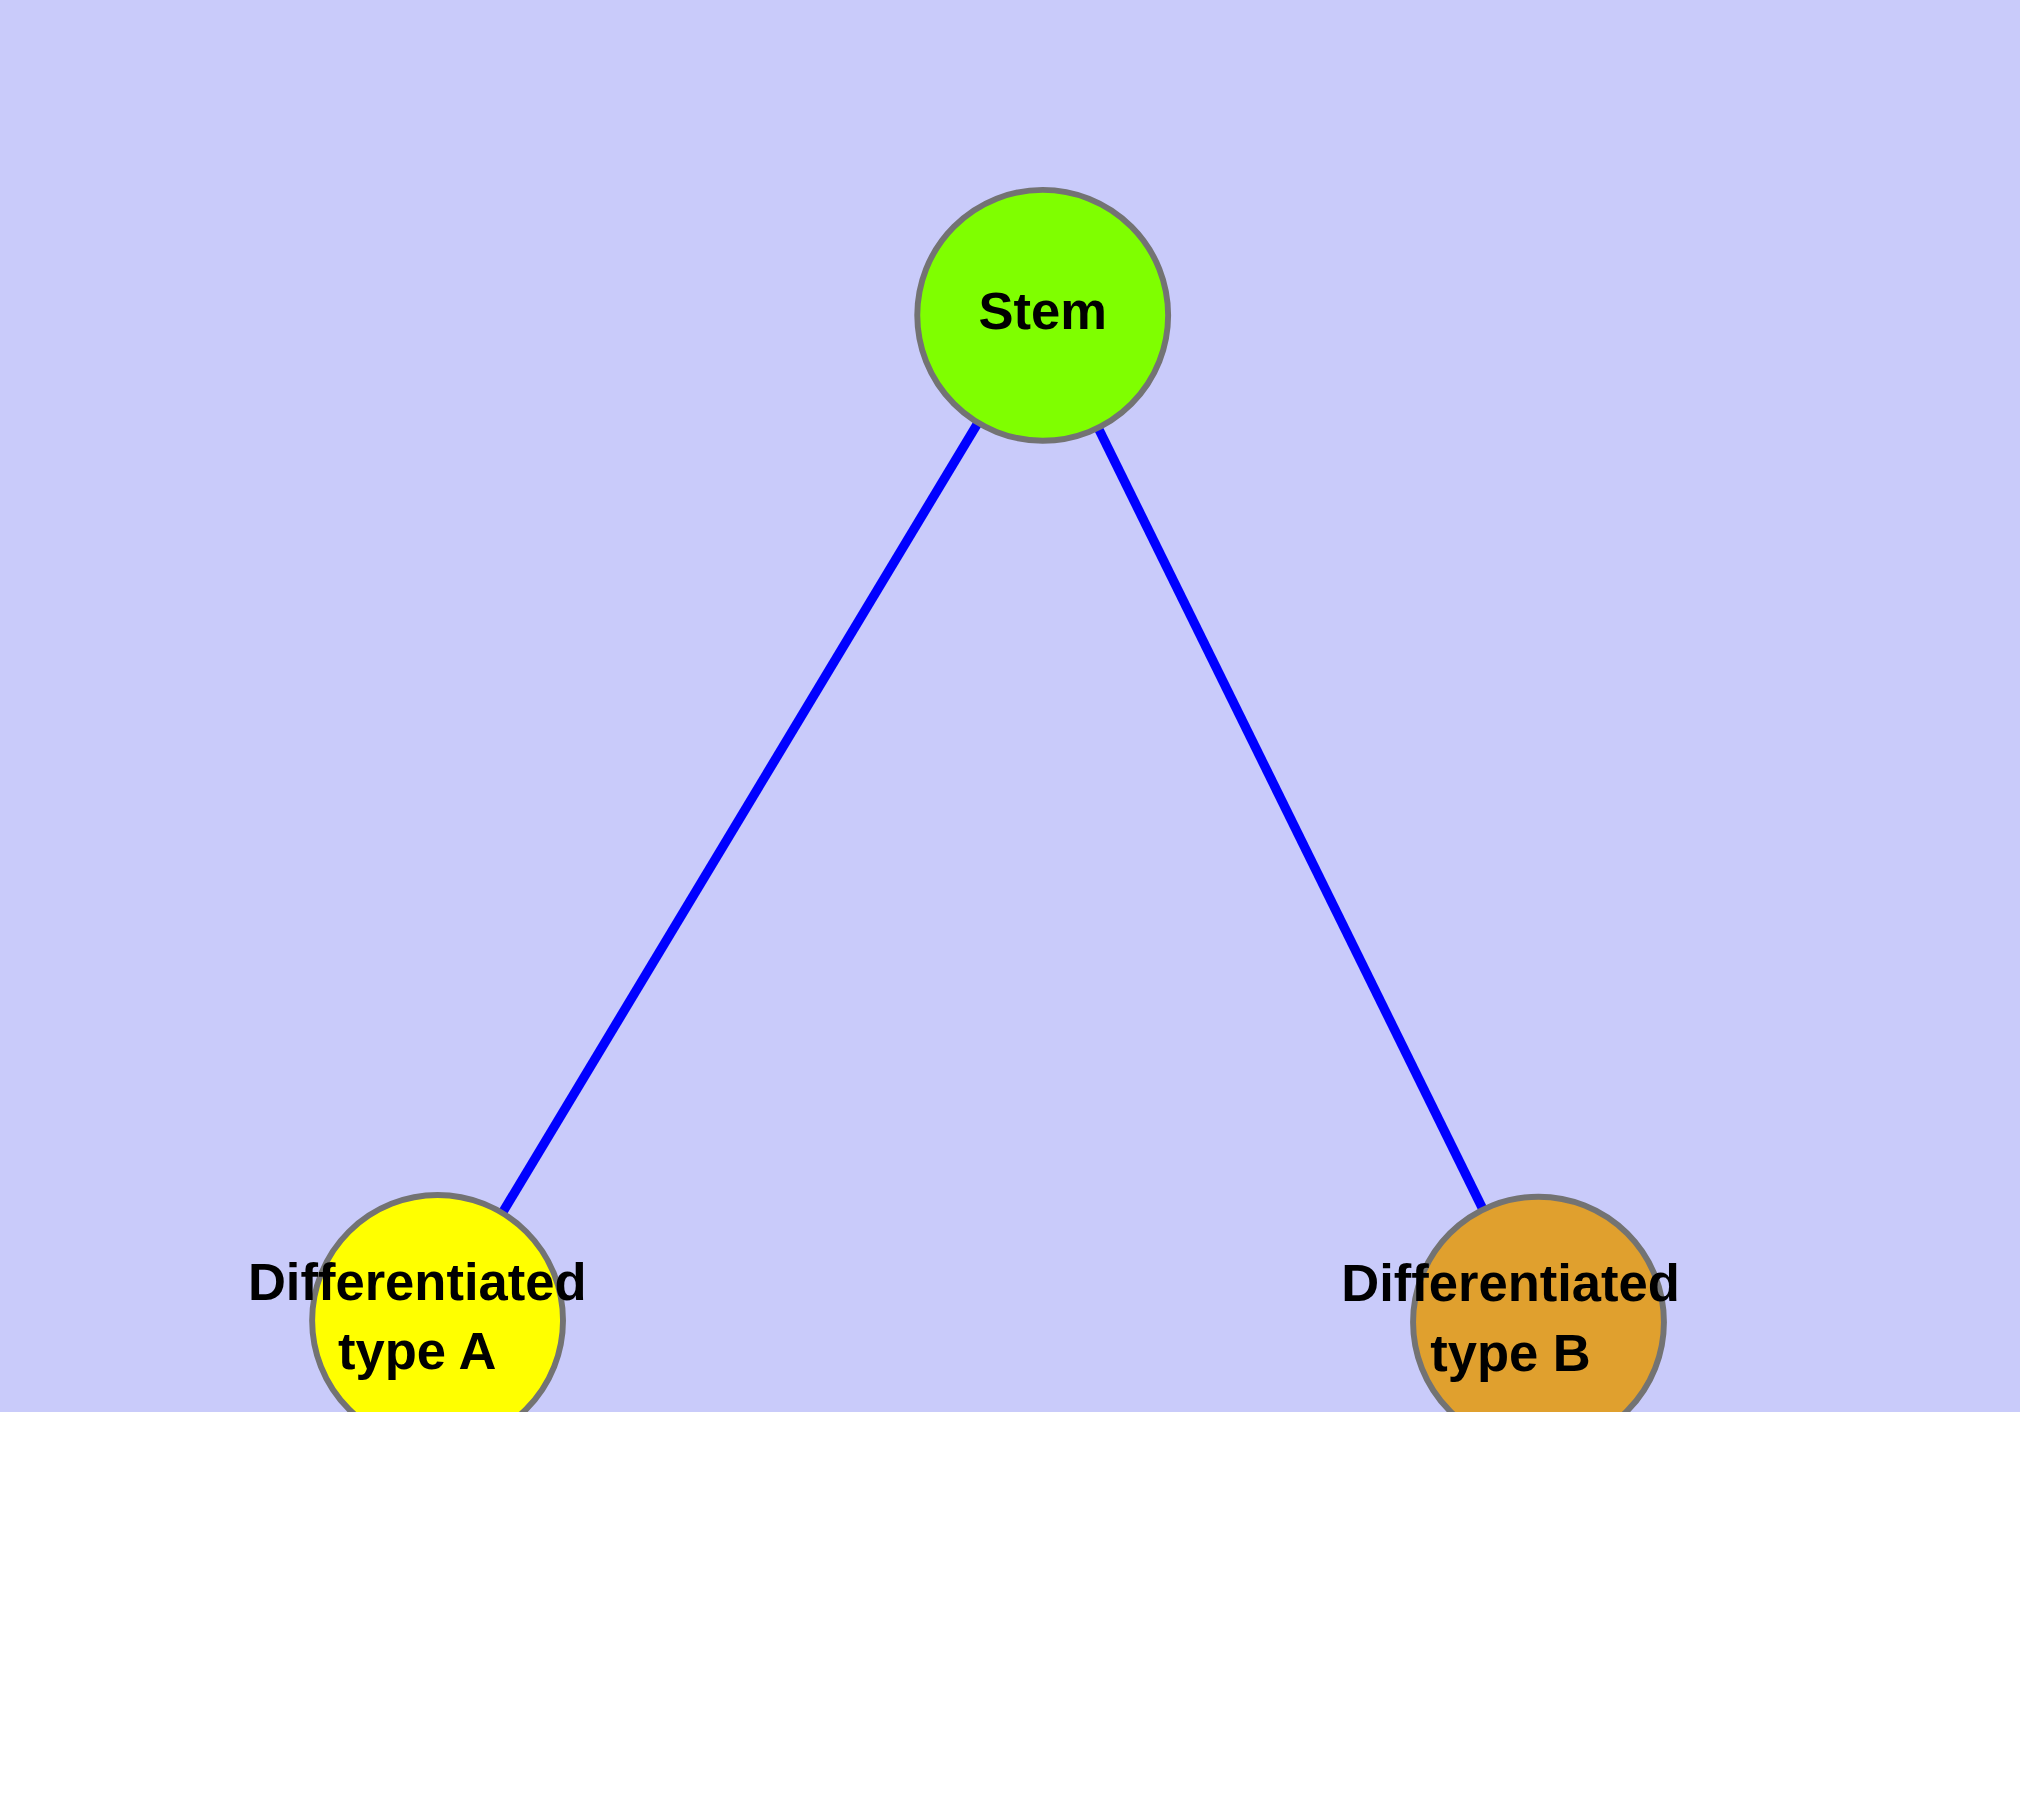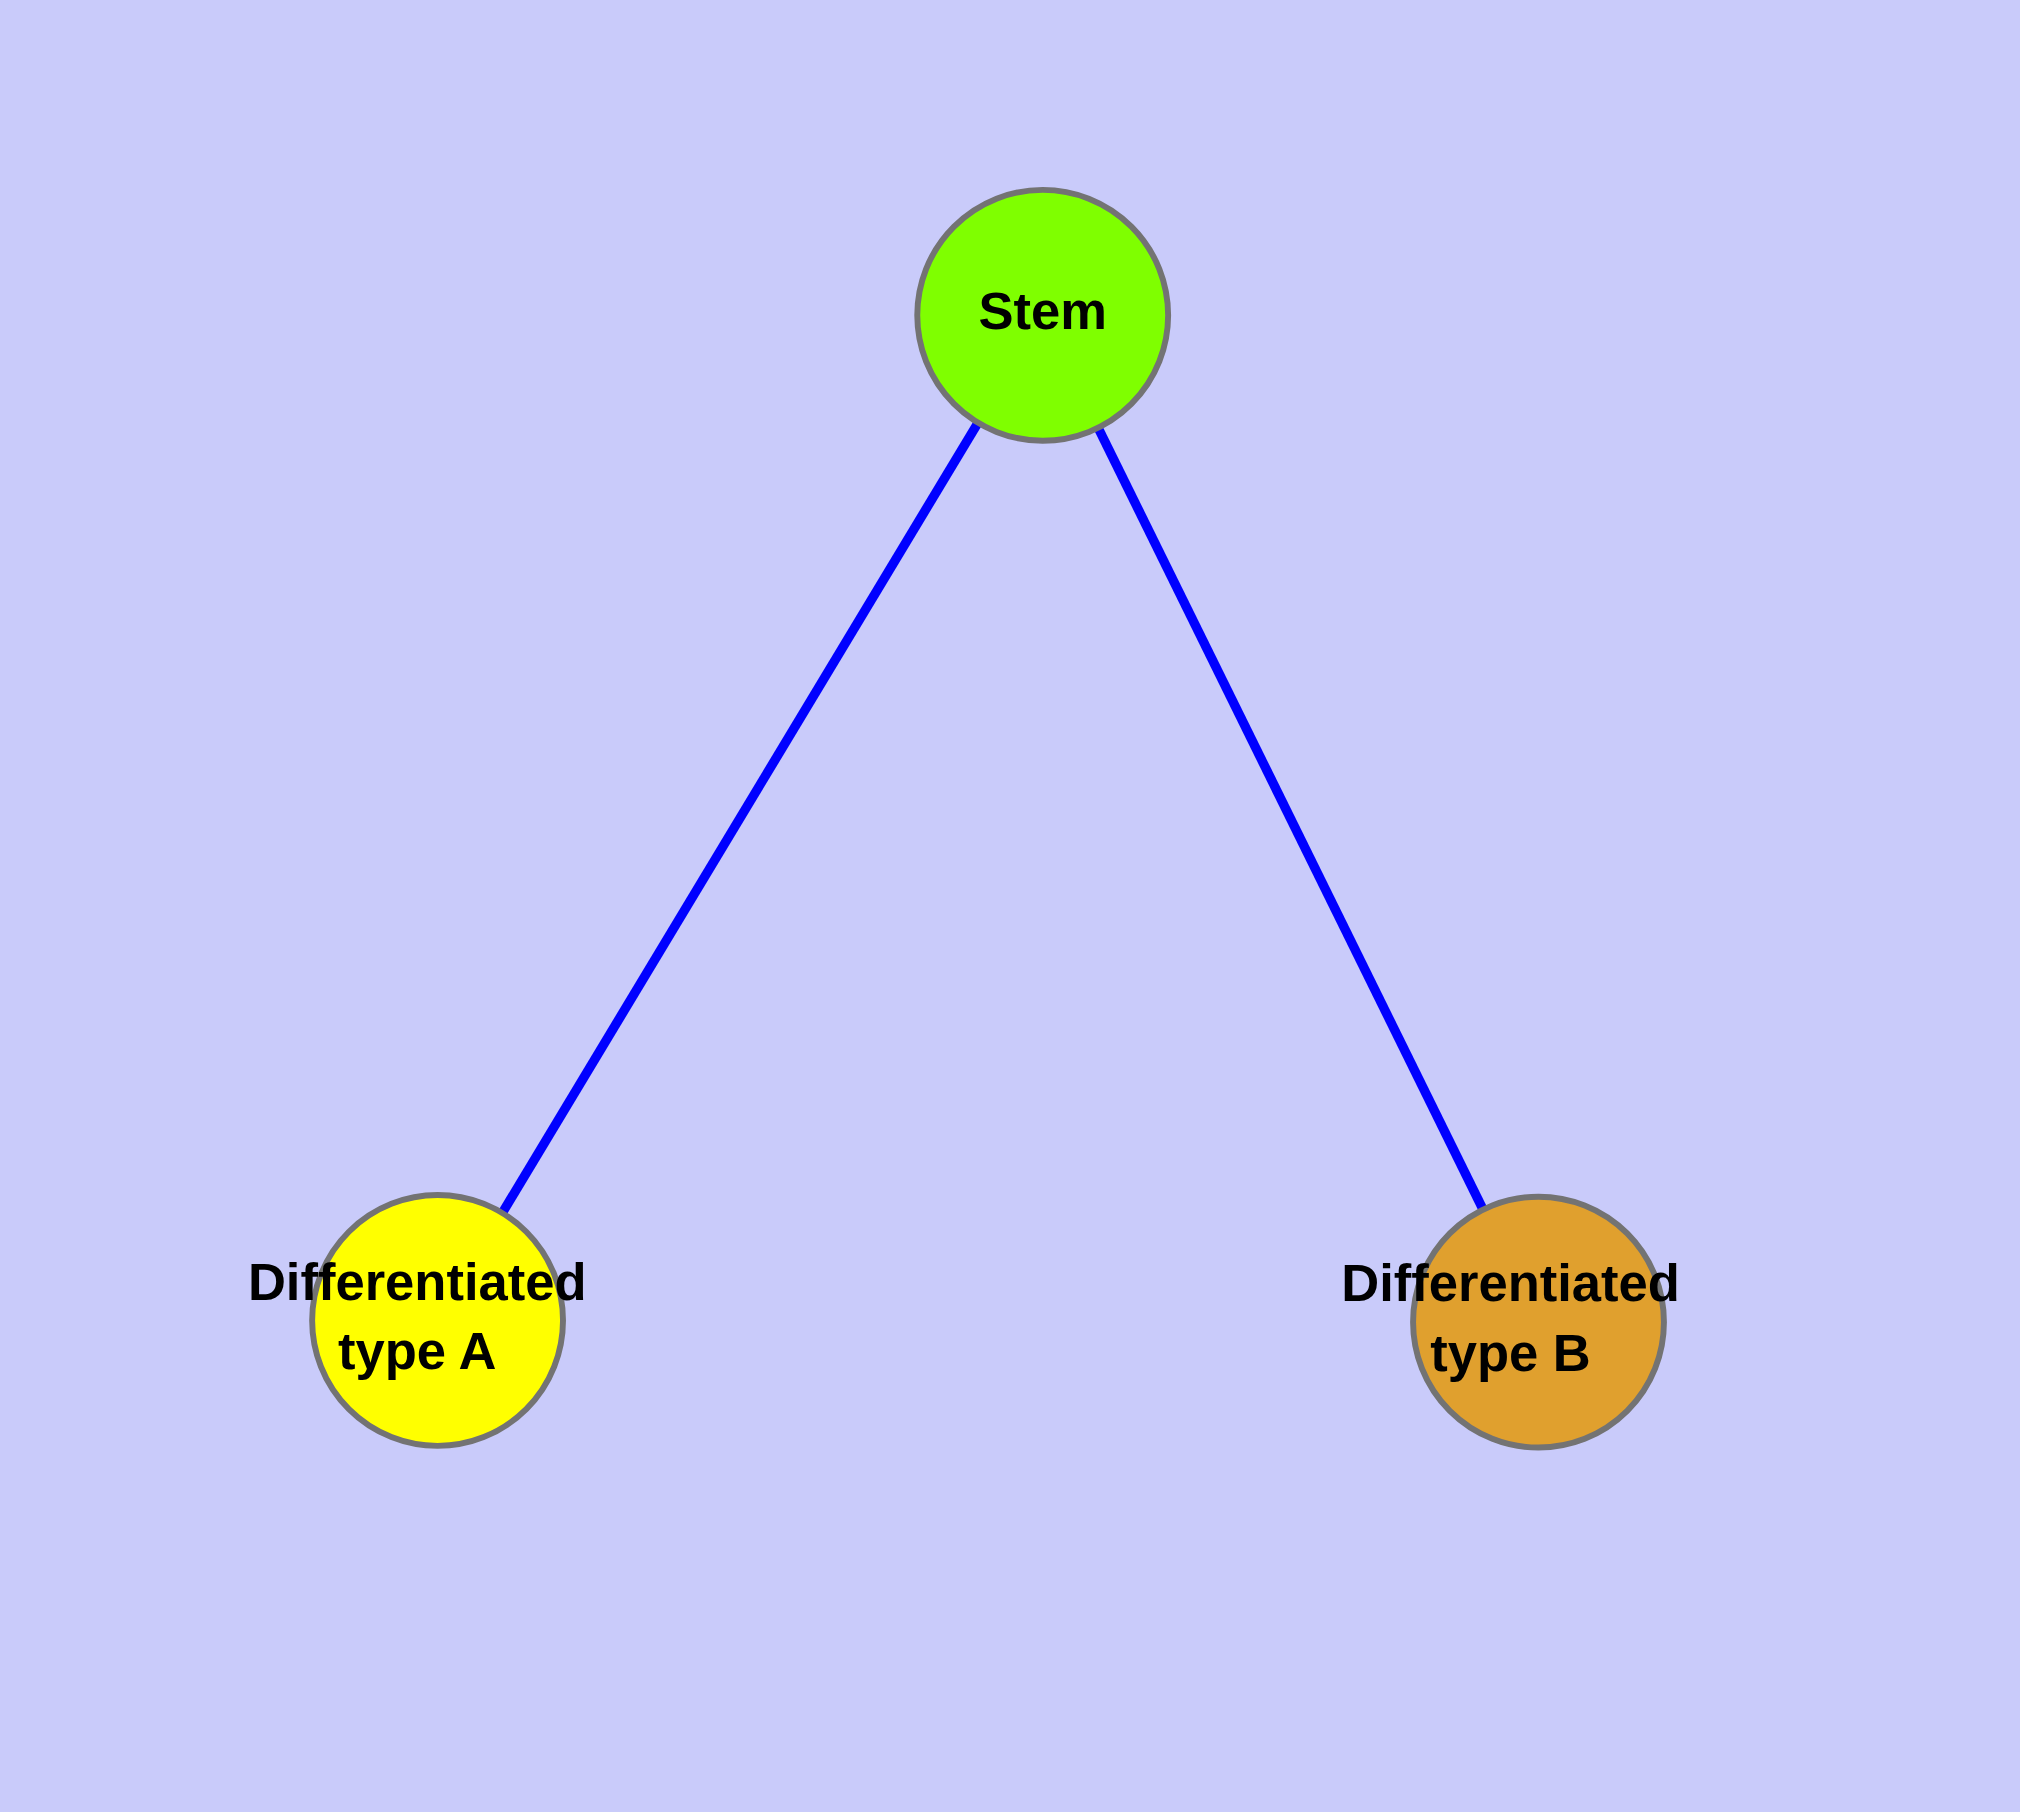--- a/index.html
+++ b/index.html
@@ -30,21 +30,21 @@
     font-weight: bold;
     fill: #000000;
     text-anchor: middle;
     dominant-baseline: middle;
     white-space: pre;
   }
 </style>
 </head>
 <body>
 
-<div id="canvas" style="width: 2021px; height: 1812px; background: rgb(201, 203, 250);">
+<div id="canvas" style="width: 2021px; height: 1412px; background: rgb(201, 203, 250);">
   <svg id="graph-svg" viewBox="0 0 2384 2138" style="width: 2021px; height: 1812px;">
 
     <g>
       <line id="edge-a" x1="1155.729126914618" y1="495.36870515302934" x2="590.2708730853819" y2="1434.6312948469706" stroke="#0000ff" stroke-width="11" stroke-linecap="butt"></line>
       <line id="edge-b" x1="1293.6146187172137" y1="501.18661031803384" x2="1751.3853812827863" y2="1430.813389681966" stroke="#0000ff" stroke-width="11" stroke-linecap="butt"></line>
     </g>
 
     <g>
 
       <g>

